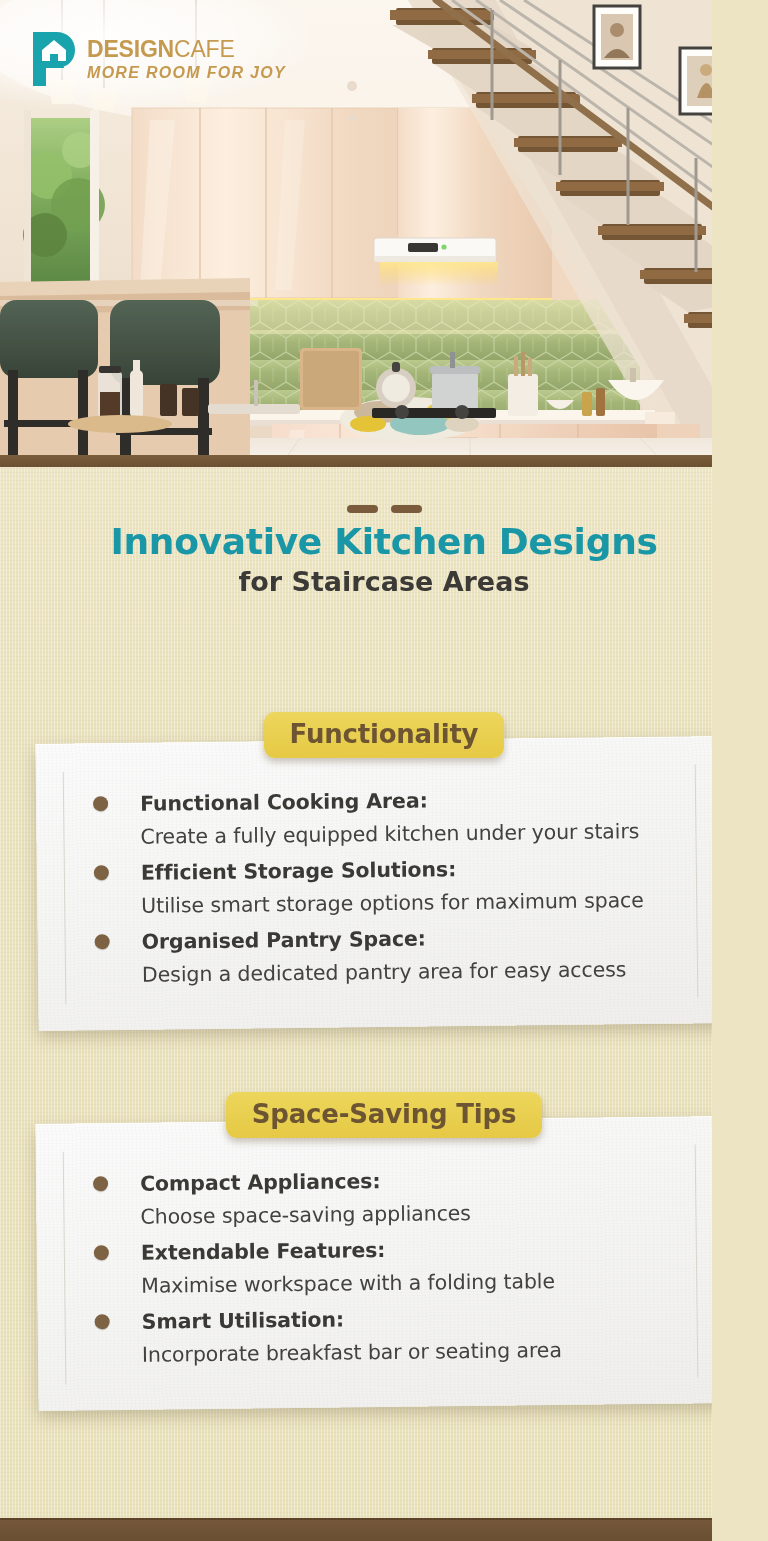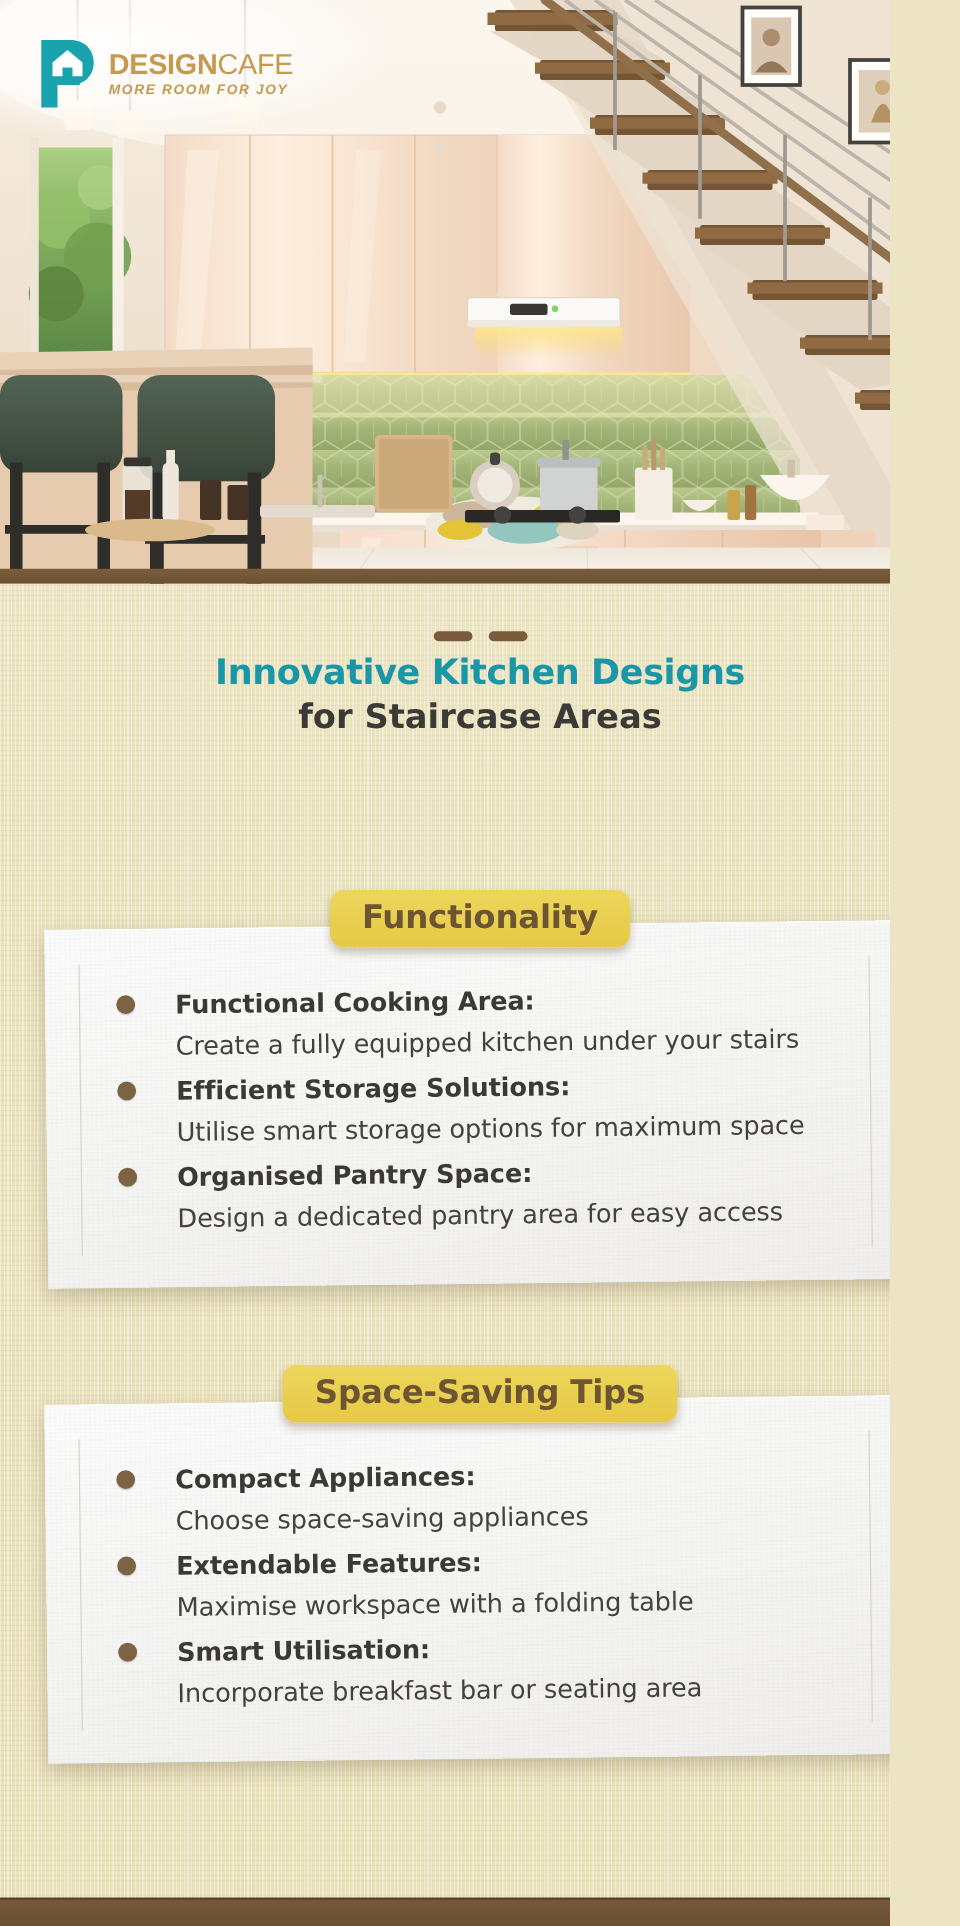--- a/index.html
+++ b/index.html
@@ -46,21 +46,21 @@
   }
   #logo .mark { width:48px; height:58px; }
   #logo .words { display:flex; flex-direction:column; line-height:1; }
   .brand {
     font-size:23px; font-weight:bold; letter-spacing:-0.2px;
     color:#c59a4f; white-space:nowrap;
   }
   .brand .thin { font-weight:normal; }
   .tagline {
     margin-top:4px;
-    font-size:11px; font-weight:bold; font-style:italic;
+    font-size:16px; font-weight:bold; font-style:italic;
     letter-spacing:1.3px; color:#c59a4f; white-space:nowrap;
   }
   .logo-glow {
     position:absolute; left:-16px; top:-20px;
     width:330px; height:130px; z-index:5;
     background:radial-gradient(ellipse at 35% 45%, rgba(255,255,255,0.92) 0%, rgba(255,255,255,0.55) 45%, rgba(255,255,255,0) 72%);
     pointer-events:none;
   }
   #hero-floor-strip {
     position:absolute; left:0; bottom:0; width:768px; height:12px;
@@ -77,21 +77,21 @@
     font-size:27px; font-style:italic; font-weight:bold;
     color:#3c3a36; letter-spacing:0.3px;
     font-family:"DejaVu Sans", sans-serif;
   }
   .kicker .dash {
     display:inline-block; width:31px; height:8px; border-radius:4px;
     background:#7a5b3c;
   }
   .title-main {
     margin-top:8px;
-    font-size:28px; font-weight:bold; color:#1a97a6;
+    font-size:36px; font-weight:bold; color:#1a97a6;
     letter-spacing:-0.3px;
     font-family:"DejaVu Sans", sans-serif;
   }
   .title-sub {
     margin-top:4px;
     font-size:27px; font-weight:bold; color:#3c3a36;
     letter-spacing:0px;
     font-family:"DejaVu Sans", sans-serif;
   }
 

